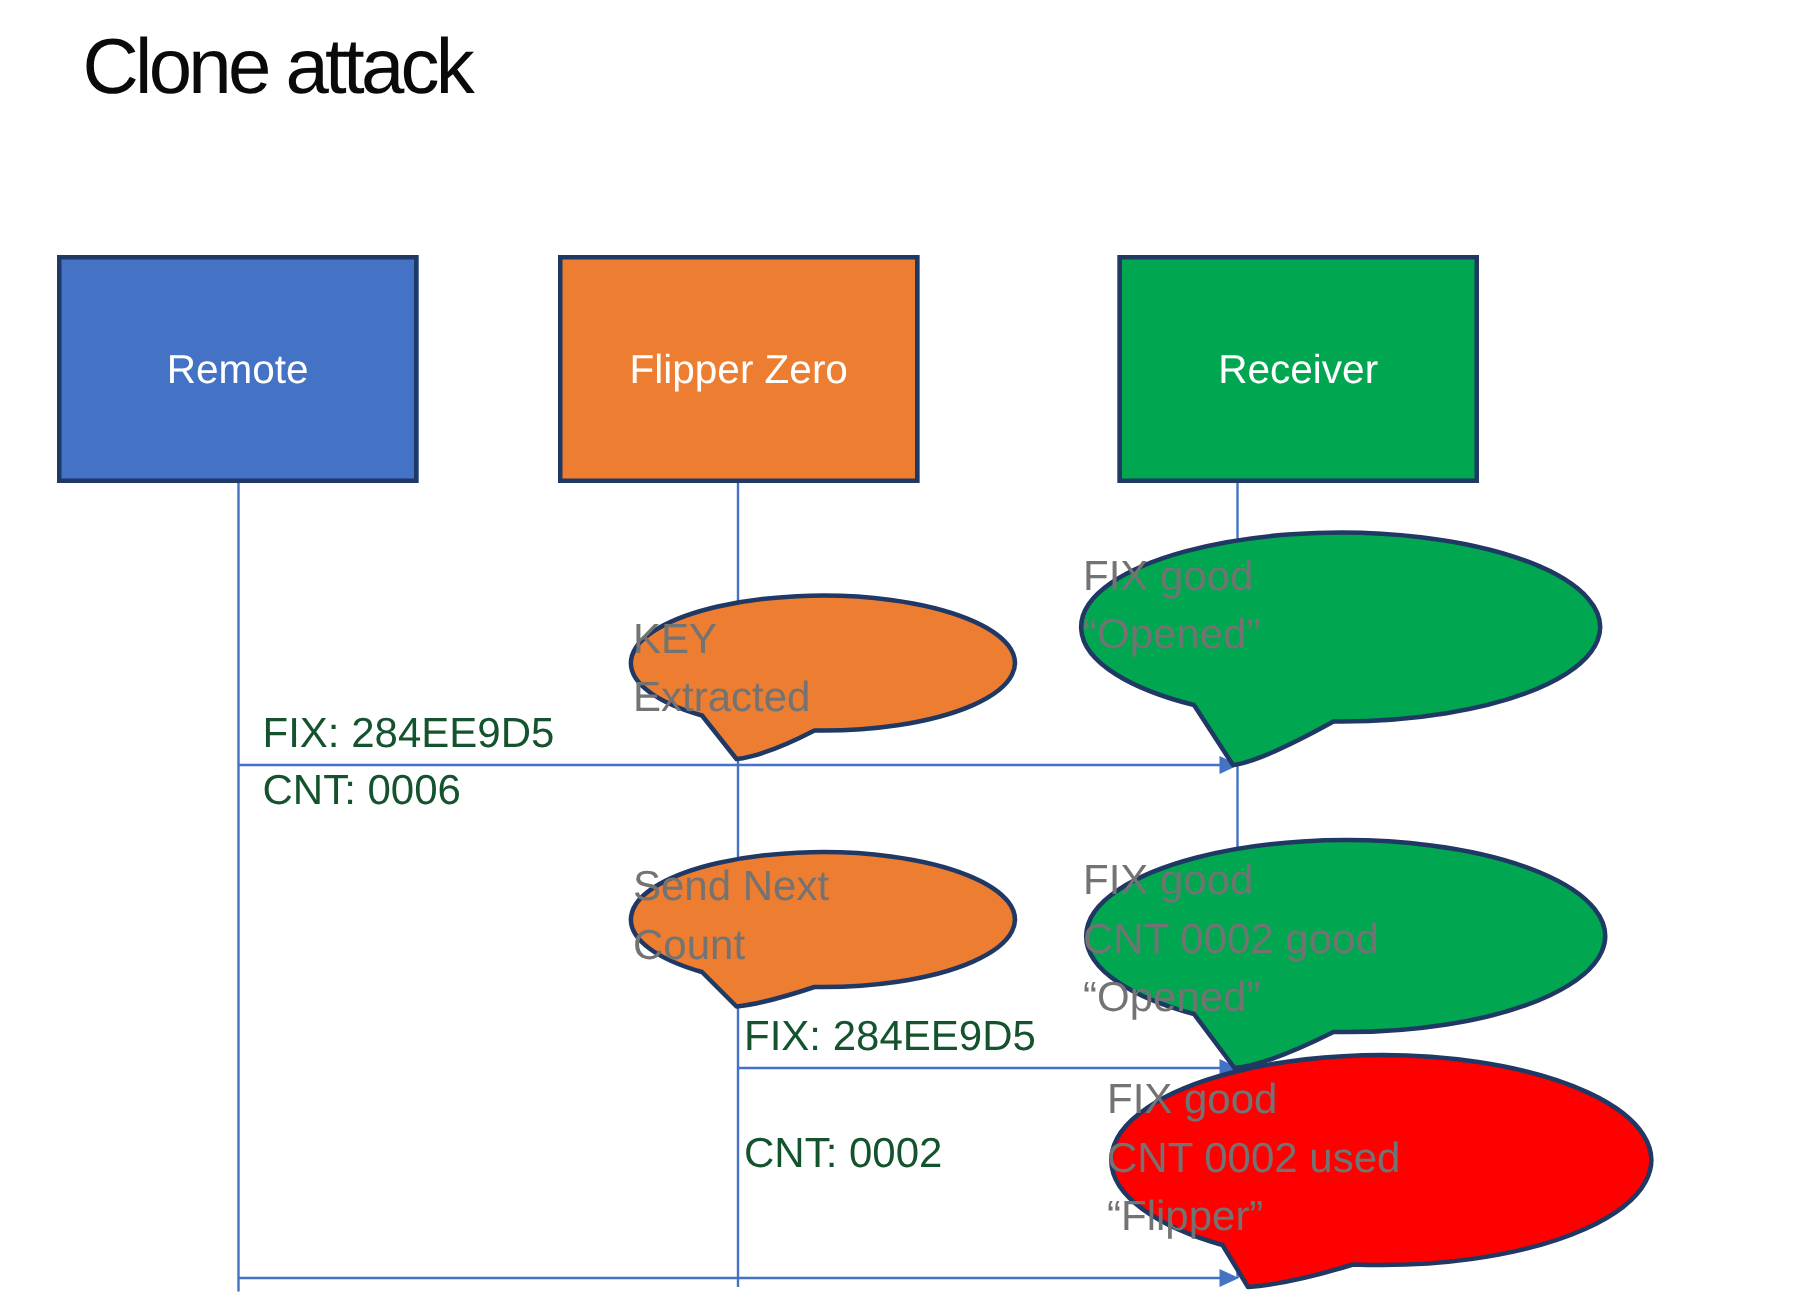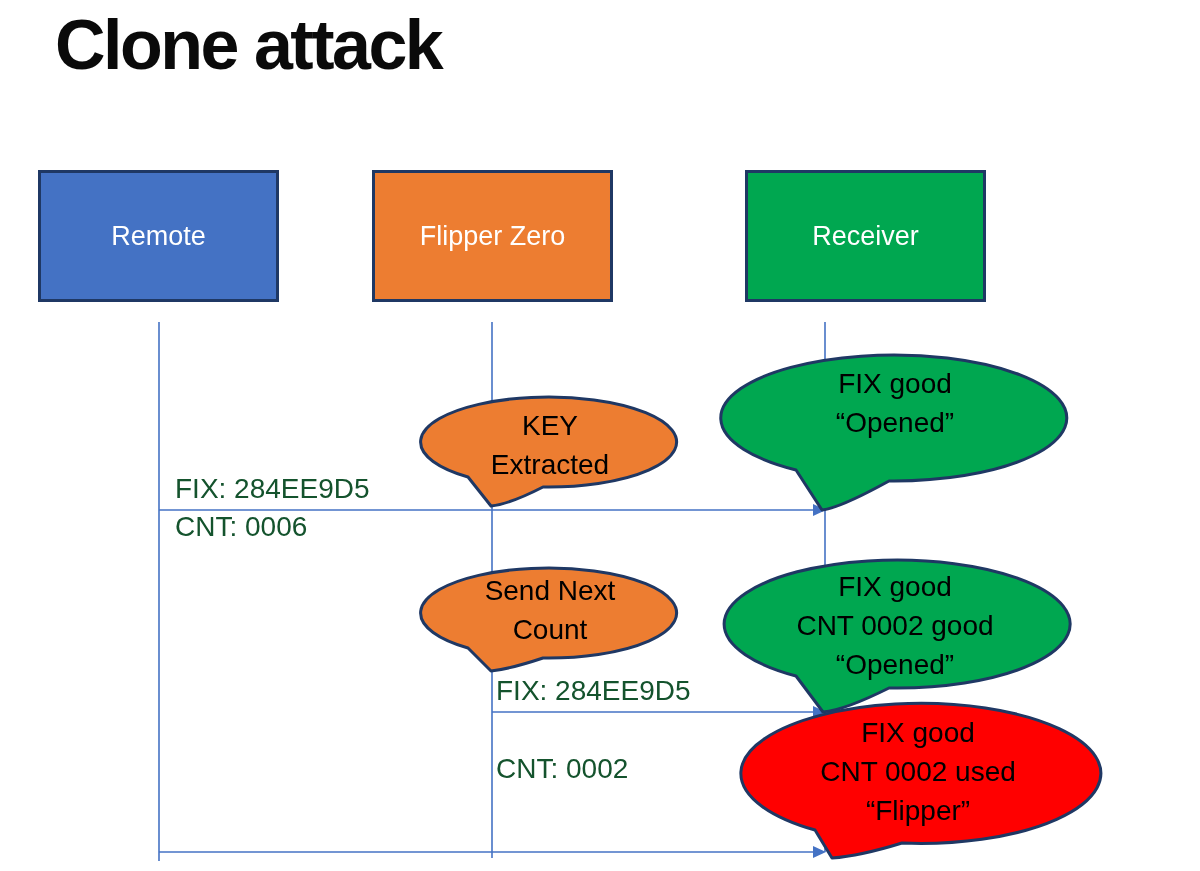--- a/index.html
+++ b/index.html
@@ -2,37 +2,37 @@
 <html><head>
 <meta charset="utf-8">
 <style>
   html,body{margin:0;padding:0;background:#ffffff;}
   .slide{
     position:relative;width:1200px;height:871px;background:#ffffff;overflow:hidden;
     font-family:"Liberation Sans", sans-serif;
   }
   .title{
     position:absolute;left:55px;top:2px;height:86px;line-height:86px;
-    font-size:70px;font-weight:700;letter-spacing:-2.5px;color:#0a0a0a;white-space:nowrap;
+    font-size:52px;font-weight:400;letter-spacing:-2.5px;color:#0a0a0a;white-space:nowrap;
   }
   svg.layer{position:absolute;left:0;top:0;width:1200px;height:871px;}
   .lifeline{stroke:#4472C4;stroke-width:1.6;fill:none;}
   .connector{stroke:#4472C4;stroke-width:1.6;fill:none;}
   .connector-head{fill:#4472C4;stroke:none;}
   .bubble{stroke:#1F3864;stroke-width:3;stroke-linejoin:round;}
   .actor{
-    position:absolute;top:170px;width:241px;height:132px;box-sizing:border-box;
+    position:absolute;top:170px;width:241px;height:152px;box-sizing:border-box;
     border:3px solid #1F3864;display:flex;align-items:center;justify-content:center;
     color:#ffffff;font-size:27px;
   }
   #actor-remote{left:38px;}
   #actor-flipper{left:372px;}
   #actor-receiver{left:745px;justify-content:center;}
   .callout-text{
-    position:absolute;text-align:center;color:#000000;font-size:28px;line-height:39px;white-space:nowrap;
+    position:absolute;text-align:left;color:#737373;font-size:28px;line-height:39px;white-space:nowrap;
   }
   #callout-text-0{left:422px;top:406px;width:256px;}
   #callout-text-1{left:722px;top:364px;width:346px;}
   #callout-text-2{left:422px;top:571px;width:256px;}
   #callout-text-3{left:722px;top:567px;width:346px;}
   #callout-text-4{left:738px;top:713px;width:360px;}
   .msg-label{
     position:absolute;color:#14532d;font-size:28px;line-height:34px;white-space:nowrap;
   }
   #msg1-l1{left:175px;top:472px;}

